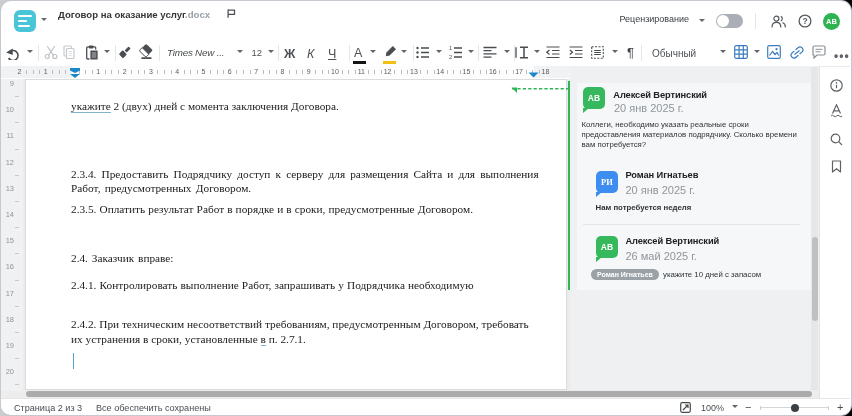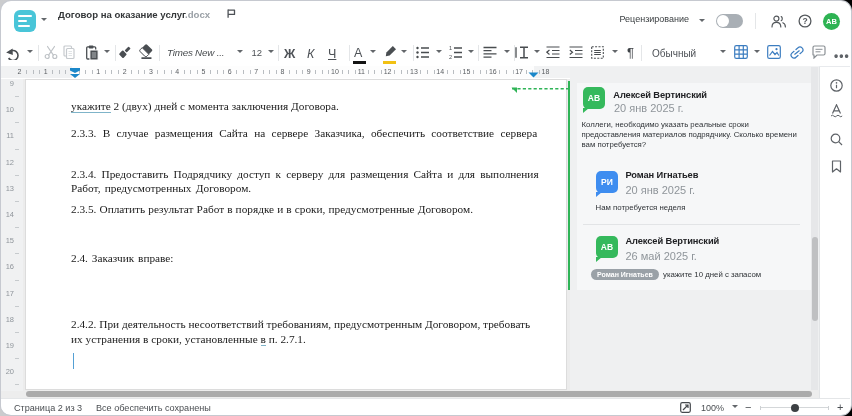--- a/index.html
+++ b/index.html
@@ -40,21 +40,21 @@
   .cmark { border-bottom:1px solid #7fb4c9; }
   
   #panel { left:569px; top:66px; width:249px; height:324px; background:#eff0f1; }
   #card { position:absolute; left:7px; top:16px; width:235px; height:207px; background:#f6f7f8; }
   #greenline { left:567px; top:80px; width:2px; height:209px; background:#2fb457; }
   .av { position:absolute; width:22px; height:22px; border-radius:5px; color:#fff;
         font-size:8.5px; font-weight:bold; text-align:center; line-height:22px; }
   .av:after { content:""; position:absolute; left:0; bottom:-4px; width:0; height:0;
               border-top:5px solid; border-right:6px solid transparent; }
   .av.g { background:#35b95c; } .av.g:after { border-top-color:#35b95c; }
-  .av.b { background:#3e8df0; } .av.b:after { border-top-color:#3e8df0; }
+  .av.b { background:#3e8df0;font-family:Liberation Serif, serif; } .av.b:after { border-top-color:#3e8df0; }
   .cname { position:absolute; font-size:9.3px; font-weight:bold; color:#202124; letter-spacing:-0.1px; }
   .cdate { position:absolute; font-size:11px; color:#8f959a; }
   .ctext { position:absolute; font-size:7.8px; color:#2f3337; line-height:10.3px; white-space:nowrap; }
   
   #sidebar { left:818px; top:66px; width:31px; height:331px; background:#fff; border-left:1px solid #e2e4e6; }
   
   #hscroll { left:0; top:389px; width:818px; height:7.5px; background:#ededed; }
   #hthumb { position:absolute; left:25px; top:0.5px; width:786px; height:6px; background:#ababab; border-radius:3px; }
   #vscroll { left:810px; top:66px; width:7px; height:329px; background:#e6e7e9; }
   #vthumb { position:absolute; left:0.5px; top:170px; width:6px; height:84px; background:#bfc0c2; border-radius:3px; }
@@ -351,46 +351,46 @@
     <path d="M1 1 h10 v2.5 L6 6 L1 3.5 Z" fill="#1b87c9"></path>
     <path d="M1 7 L11 7 L6 11 Z" fill="#1b87c9"></path>
   </svg>
   <svg class="abs" style="left:527px;top:71px;" width="11" height="6" viewBox="0 0 11 6">
     <path d="M0.5 0.5 h10 L5.5 5.5 Z" fill="#1b87c9"></path>
   </svg>
 
   <div class="abs" id="docarea">
     <div id="page">
       <div class="dline" style="top:18.7px;"><span class="cmark">укажите</span> 2 (двух) дней с момента заключения Договора.</div>
-      <div class="dline" style="top:46.4px;word-spacing:3.45px;">2.3.3. В случае размещения Сайта на сервере Заказчика, обеспечить соответствие сервера</div>
       <div class="dline" style="top:87.4px;word-spacing:2.3px;">2.3.4. Предоставить Подрядчику доступ к серверу для размещения Сайта и для выполнения</div>
       <div class="dline" style="top:100.8px;word-spacing:1.5px;">Работ, предусмотренных Договором.</div>
       <div class="dline" style="top:121.9px;word-spacing:0.27px;">2.3.5. Оплатить результат Работ в порядке и в сроки, предусмотренные Договором.</div>
       <div class="dline" style="top:171.4px;word-spacing:1.0px;">2.4. Заказчик вправе:</div>
-      <div class="dline" style="top:237.4px;">2.4.2. При деятельность несоответствий требованиям, предусмотренным Договором, требовать</div>
+      <div class="dline" style="top:197.9px;word-spacing:0.28px;">2.4.1. Контролировать выполнение Работ, запрашивать у Подрядчика необходимую</div>
+      <div class="dline" style="top:237.4px;">2.4.2. При техническим несоответствий требованиям, предусмотренным Договором, требовать</div>
       <div class="dline" style="top:251.9px;">их устранения в сроки, установленные <span class="cmark">в</span> п. 2.7.1.</div>
       <div class="abs" style="left:46.5px;top:273px;width:1.5px;height:16px;background:#54a0d4;"></div>
     </div>
 
     <svg class="abs" style="left:510px;top:8px;" width="58" height="8" viewBox="0 0 58 8">
       <line x1="1" y1="1.8" x2="58" y2="1.8" stroke="#2fb457" stroke-width="1.6" stroke-dasharray="3.2 2.2"></line>
       <path d="M0.5 0.5 h5.5 v5.5 Z" fill="#2fb457"></path>
     </svg>
   </div>
 
   <div class="abs" id="panel">
     <div id="card">
       <div class="av g" style="left:6px;top:4px;">АВ</div>
       <div class="cname" style="left:36.3px;top:7.3px;">Алексей Вертинский</div>
       <div class="cdate" style="left:37px;top:19px;">20 янв 2025 г.</div>
       <div class="ctext" style="left:4.5px;top:36.5px;">Коллеги, необходимо указать реальные сроки<br>предоставления материалов подрядчику. Сколько времени<br>вам потребуется?</div>
       <div class="av b" style="left:19px;top:88px;">РИ</div>
       <div class="cname" style="left:48.5px;top:87px;">Роман Игнатьев</div>
       <div class="cdate" style="left:48.5px;top:101px;">20 янв 2025 г.</div>
-      <div class="ctext" style="left:18.5px;top:119.8px;">Нам потребуется неделя</div>
+      <div class="ctext" style="left:18.5px;top:119.8px;font-weight:bold;">Нам потребуется неделя</div>
       <div class="abs" style="left:6px;top:141px;width:217px;height:1px;background:#e2e4e6;"></div>
       <div class="av g" style="left:19px;top:153px;">АВ</div>
       <div class="cname" style="left:48.5px;top:153px;">Алексей Вертинский</div>
       <div class="cdate" style="left:48.5px;top:166.5px;">26 май 2025 г.</div>
       <div class="abs" style="left:14px;top:186px;height:11px;padding:0 6px;border-radius:5.5px;background:#9aa1a7;color:#fff;font-size:7px;font-weight:bold;line-height:11px;">Роман Игнатьев</div>
       <div class="ctext" style="left:86px;top:186.5px;">укажите 10 дней с запасом</div>
     </div>
   </div>
   <div class="abs" id="greenline"></div>
   <div class="abs" id="sidebar">

